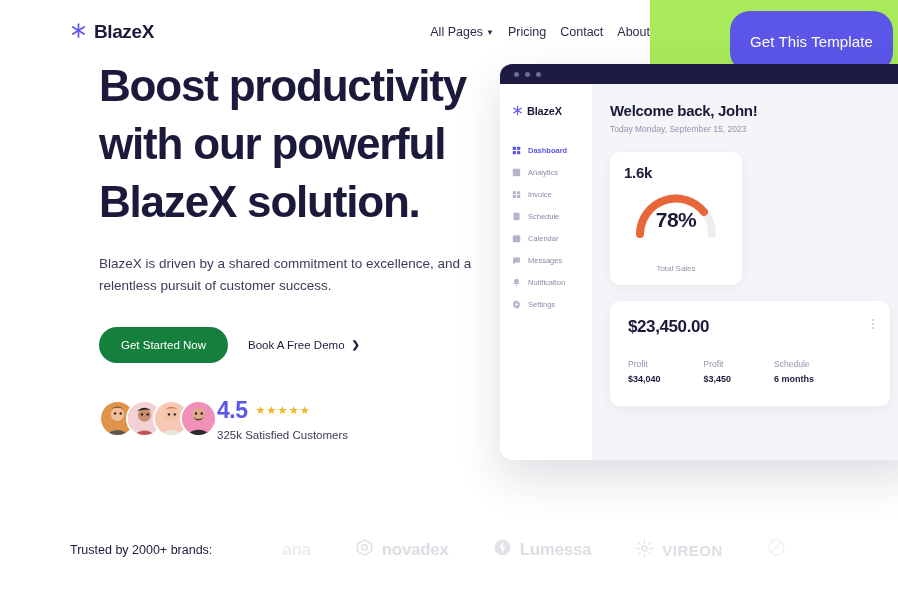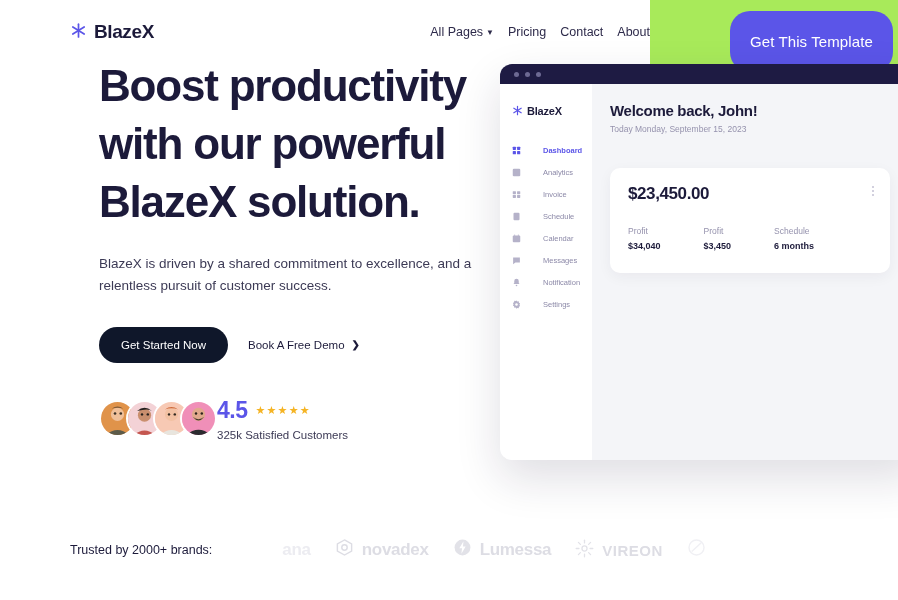--- a/index.html
+++ b/index.html
@@ -40,21 +40,21 @@
   .headline {
     font-size:44px; font-weight:700; line-height:1.32;
     letter-spacing:-1.2px; color:#1c1a3a;
   }
   .subhead {
     margin-top:22px; font-size:13.5px; line-height:1.62; color:#3c3a55;
     max-width:392px;
   }
   .cta-row { margin-top:30px; display:flex; align-items:center; gap:20px; }
   .btn-primary {
-    background:#0f172a; color:#fff; border:none;
+    background:#15803d; color:#fff; border:none;
     font-size:11.5px; font-weight:500;
     padding:12px 22px; border-radius:22px; cursor:pointer;
   }
   .btn-text {
     background:none; border:none; font-size:11.5px; font-weight:500;
     color:#1c1a3a; cursor:pointer;
     display:flex; align-items:center; gap:7px;
   }
   .btn-text .arrow { font-size:10px; font-weight:700; }
 
@@ -85,21 +85,21 @@
     padding-left:14px; gap:6px;
   }
   .dot { width:5px; height:5px; border-radius:50%; background:#6d6a93; }
   .dash-body { display:flex; height:376px; }
   .dash-side {
     width:92px; background:#fff; padding:18px 0 0 12px; flex:none;
   }
   .side-brand { display:flex; align-items:center; gap:4px; margin-bottom:26px; }
   .side-brand-name { font-size:11px; font-weight:700; color:#1c1a3a; letter-spacing:-.2px; }
   .side-item {
-    display:flex; align-items:center; gap:22px;
+    display:flex; align-items:center; gap:7px;
     font-size:7.5px; color:#8c89a8; margin-bottom:13px; cursor:pointer;
   }
   .side-item.active { color:#5b55e8; font-weight:600; }
   .side-ico { width:9px; height:9px; flex:none; color:#b5b2c9; }
   .side-item.active .side-ico { color:#5b55e8; }
 
   .dash-main { flex:1; padding:18px 0 0 18px; }
   .welcome { font-size:15px; font-weight:700; color:#1c1a3a; letter-spacing:-.3px; }
   .welcome-sub { margin-top:5px; font-size:8.5px; color:#9592ad; }
 
@@ -132,21 +132,21 @@
   .metric-row { display:flex; gap:43px; margin-top:22px; }
   .metric-name { font-size:8.5px; color:#9592ad; }
   .metric-figure { margin-top:5px; font-size:9px; font-weight:700; color:#1c1a3a; }
 
   
   .brands {
     position:absolute; left:0; top:525px; width:898px; height:50px;
     display:flex; align-items:center;
   }
   .brands-label { margin-left:70px; font-size:12.5px; font-weight:500; color:#1c1a3a; white-space:nowrap; }
-  .brand-logos { display:flex; align-items:center; gap:24px; margin-left:70px; }
+  .brand-logos { display:flex; align-items:center; gap:44px; margin-left:70px; }
   .brand-logo {
     display:flex; align-items:center; gap:8px;
     font-size:17px; font-weight:700; color:#dddde4; letter-spacing:-.3px;
     white-space:nowrap;
   }
   .brand-logo.faded { color:#ececf1; }
   .brand-logo.vireon { font-weight:600; letter-spacing:.5px; font-size:15px; }
 </style>
 </head>
 <body>
@@ -337,20 +337,31 @@
         </span>
         <span>Settings</span>
       </div>
     </div>
 
     <div class="dash-main">
       <div class="welcome">Welcome back, John!</div>
       <div class="welcome-sub">Today Monday, September 15, 2023</div>
 
       <div class="stat-row">
+        <div class="stat-card">
+          <div class="stat-val">1.6k</div>
+          <div class="gauge-wrap">
+            <svg width="92" height="52" viewBox="0 0 92 52">
+              <path d="M10 48 A36 36 0 0 1 82 48" fill="none" stroke="#eeeef2" stroke-width="8" stroke-linecap="round"></path>
+              <path d="M10 48 A36 36 0 0 1 74 26" fill="none" stroke="#e8673a" stroke-width="8" stroke-linecap="round"></path>
+            </svg>
+          </div>
+          <div class="gauge-pct">78%</div>
+          <div class="stat-label">Total Sales</div>
+        </div>
 
       </div>
 
       <div class="summary-card">
         <div class="summary-val">$23,450.00</div>
         <div class="kebab">
             <i></i>
             <i></i>
             <i></i>
           </div>

